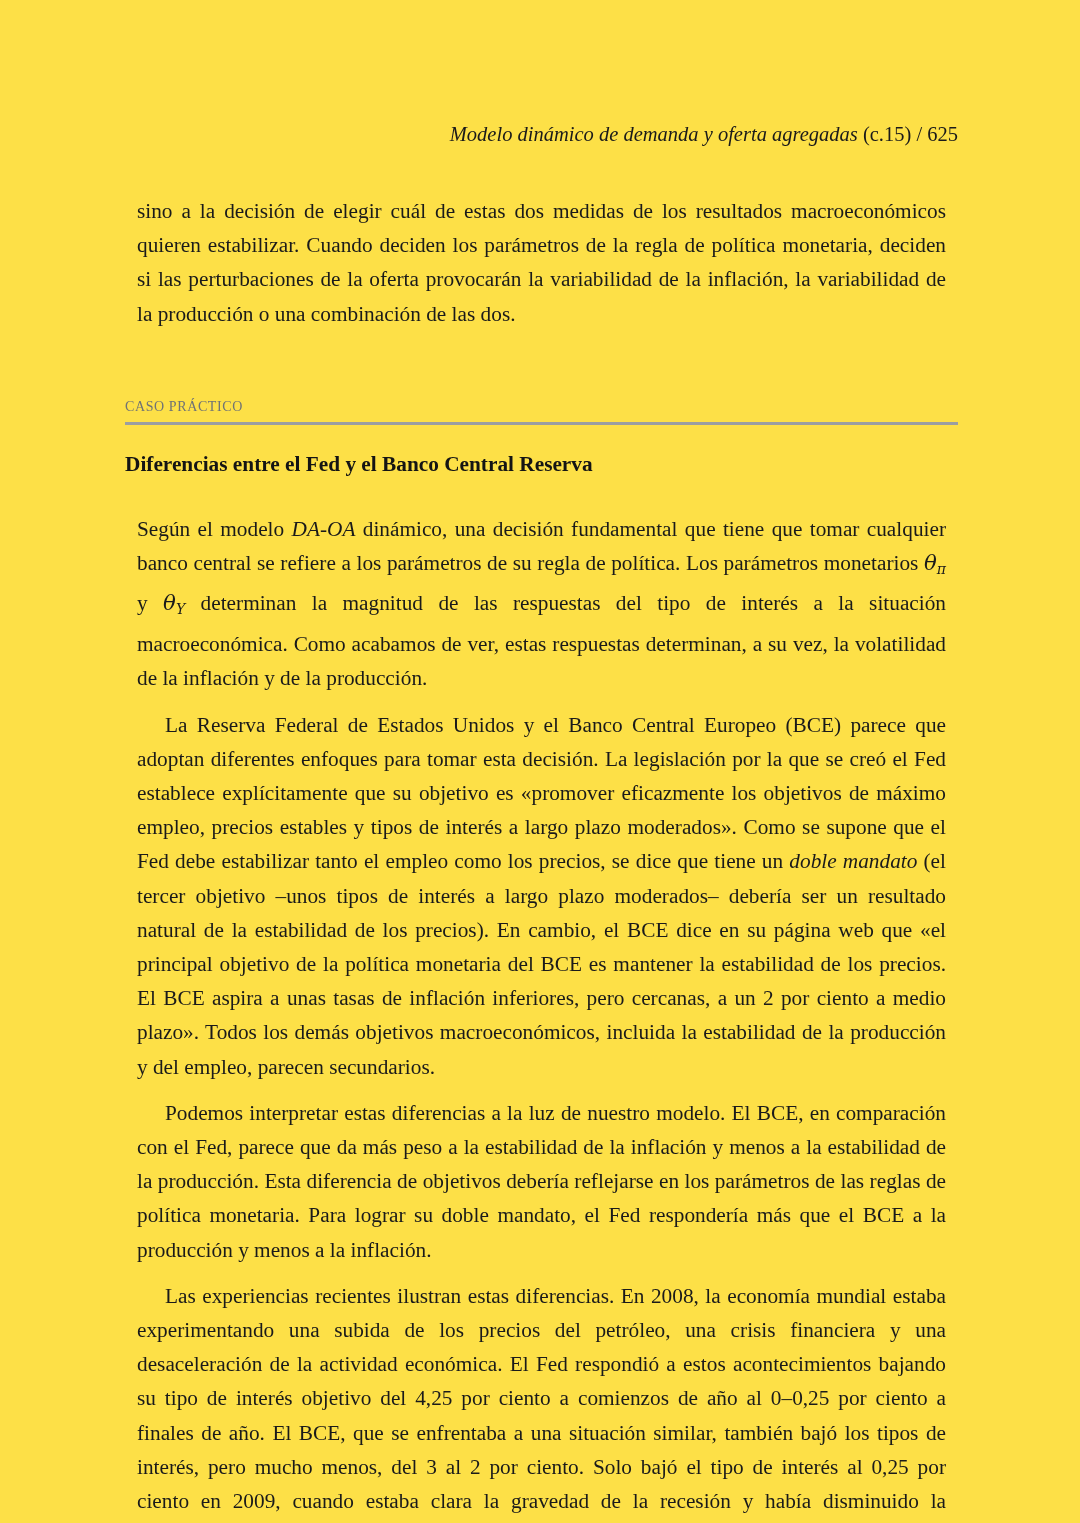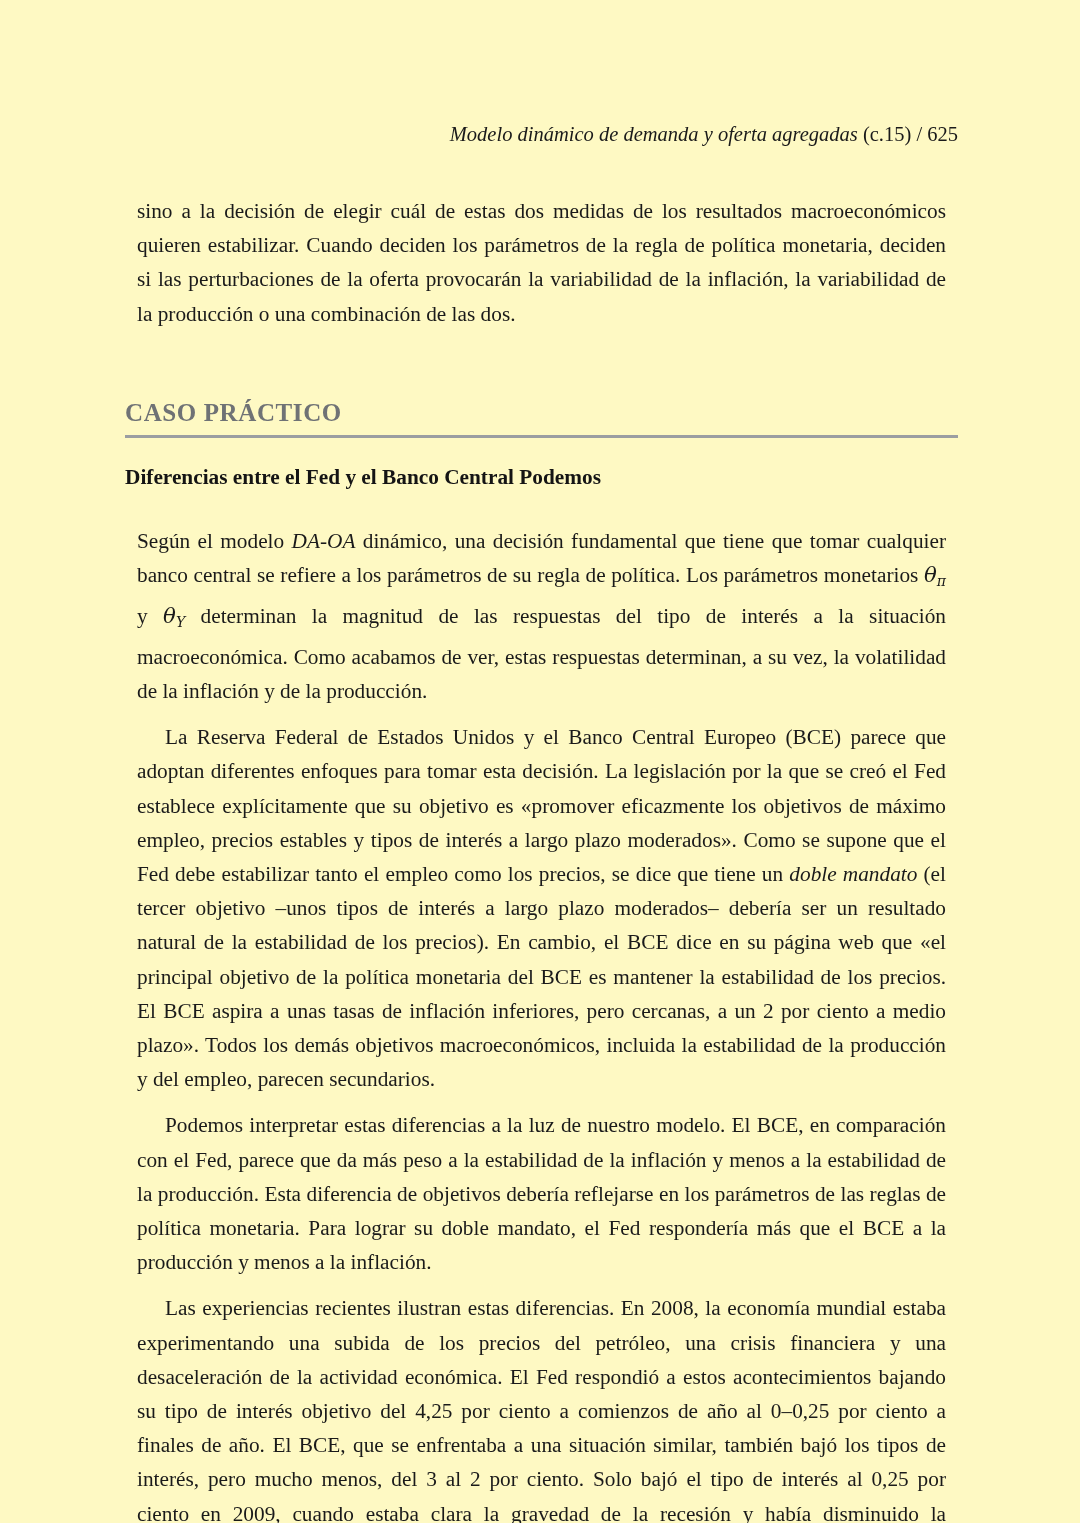--- a/index.html
+++ b/index.html
@@ -12,21 +12,21 @@
     height: 1523px;
     font-family: "Liberation Serif", "DejaVu Serif", serif;
     color: #1a1a1a;
     -webkit-font-smoothing: antialiased;
   }
   .page {
     position: relative;
     width: 1080px;
     height: 1523px;
     box-sizing: border-box;
-    background: #fef9c3;
+    background: #fde047;
     overflow: hidden;
   }
 
   
   .running-head {
     position: absolute;
     top: 122px;
     left: 125px;
     width: 833px;
     text-align: right;
@@ -63,25 +63,25 @@
     text-indent: 28px;
   }
 
   .gap-after-p1 { height: 56px; }
   .gap-after-head { height: 26px; }
   .gap-after-subhead { height: 22px; }
 
   
   .case-label {
     font-family: "Liberation Serif", "DejaVu Serif", serif;
-    font-size: 25px;
+    font-size: 14px;
     letter-spacing: 0.6px;
     color: #6f7275;
     line-height: 1.15;
-    font-weight: 700;
+    font-weight: 400;
   }
   .case-rule {
     margin-top: 7px;
     height: 3px;
     width: 833px;
     background: #9b9ea1;
   }
   .case-title {
     font-size: 21.3px;
     font-weight: bold;
@@ -117,21 +117,21 @@
 
     <p class="body">sino a la decisión de elegir cuál de estas dos medidas de los resultados macroeconómicos quieren estabilizar. Cuando deciden los parámetros de la regla de política monetaria, deciden si las perturbaciones de la oferta provocarán la variabilidad de la inflación, la variabilidad de la producción o una combinación de las dos.</p>
 
     <div class="gap-after-p1"></div>
 
     <div class="case-label">CASO PRÁCTICO</div>
     <div class="case-rule"></div>
 
     <div class="gap-after-head"></div>
 
-    <div class="case-title">Diferencias entre el Fed y el Banco Central Podemos</div>
+    <div class="case-title">Diferencias entre el Fed y el Banco Central Reserva</div>
 
     <div class="gap-after-subhead"></div>
 
     <p class="body"><span>Según el modelo </span><span class="ital">DA-OA</span><span> dinámico, una decisión fundamental que tiene que tomar cualquier banco central se refiere a los parámetros de su regla de política. Los parámetros monetarios </span><span class="mathvar">θ</span><span class="sub">π</span><span> y </span><span class="mathvar">θ</span><span class="sub">Y</span><span> determinan la magnitud de las respuestas del tipo de interés a la situación macroeconómica. Como acabamos de ver, estas respuestas determinan, a su vez, la volatilidad de la inflación y de la producción.</span></p>
 
     <p class="body indent"><span>La Reserva Federal de Estados Unidos y el Banco Central Europeo (BCE) parece que adoptan diferentes enfoques para tomar esta decisión. La legislación por la que se creó el Fed establece explícitamente que su objetivo es «promover eficazmente los objetivos de máximo empleo, precios estables y tipos de interés a largo plazo moderados». Como se supone que el Fed debe estabilizar tanto el empleo como los precios, se dice que tiene un </span><span class="ital">doble mandato</span><span> (el tercer objetivo –unos tipos de interés a largo plazo moderados– debería ser un resultado natural de la estabilidad de los precios). En cambio, el BCE dice en su página web que «el principal objetivo de la política monetaria del BCE es mantener la estabilidad de los precios. El BCE aspira a unas tasas de inflación inferiores, pero cercanas, a un 2 por ciento a medio plazo». Todos los demás objetivos macroeconómicos, incluida la estabilidad de la producción y del empleo, parecen secundarios.</span></p>
 
     <p class="body indent">Podemos interpretar estas diferencias a la luz de nuestro modelo. El BCE, en comparación con el Fed, parece que da más peso a la estabilidad de la inflación y menos a la estabilidad de la producción. Esta diferencia de objetivos debería reflejarse en los parámetros de las reglas de política monetaria. Para lograr su doble mandato, el Fed respondería más que el BCE a la producción y menos a la inflación.</p>
 
     <p class="body indent loose">Las experiencias recientes ilustran estas diferencias. En 2008, la economía mundial estaba experimentando una subida de los precios del petróleo, una crisis financiera y una desaceleración de la actividad económica. El Fed respondió a estos acontecimientos bajando su tipo de interés objetivo del 4,25 por ciento a comienzos de año al 0–0,25 por ciento a finales de año. El BCE, que se enfrentaba a una situación similar, también bajó los tipos de interés, pero mucho menos, del 3 al 2 por ciento. Solo bajó el tipo de interés al 0,25 por ciento en 2009, cuando estaba clara la gravedad de la recesión y había disminuido la preocupación por la infla-</p>

